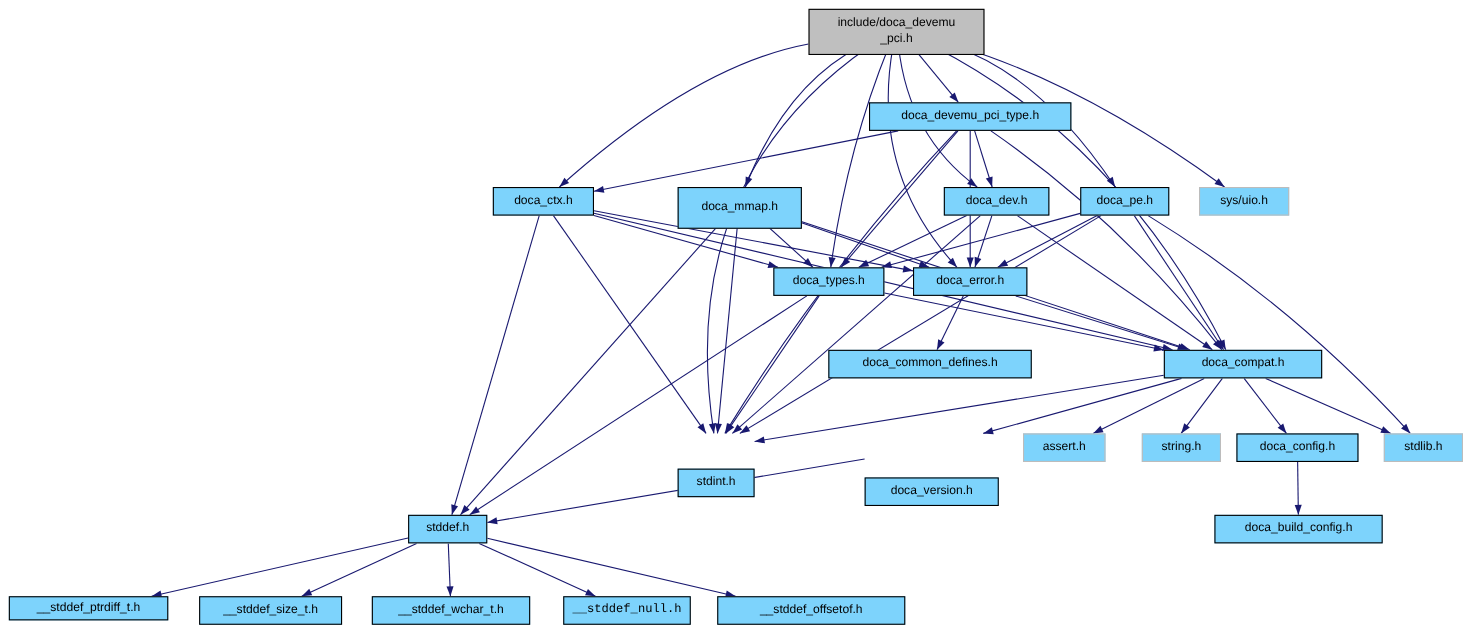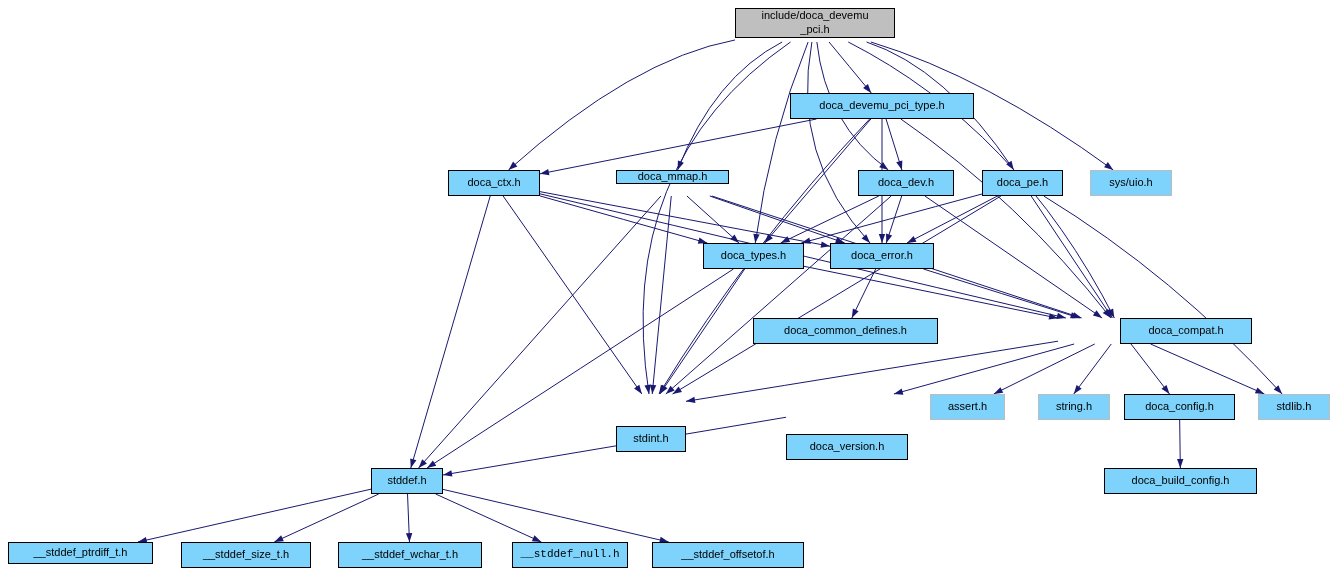--- a/index.html
+++ b/index.html
@@ -137,39 +137,39 @@
       <path d="M378.7162162162162,494 Q326.5,518 274.2837837837838,542" fill="none" stroke="#191970" stroke-width="1"></path>
       <polygon points="274.2837837837838,542 281.1249509577903,535.3337843046226 283.7977580635563,541.1489457104107" fill="#191970"></polygon>
       <path d="M407.52702702702703,494 Q408.5,518 409.47297297297297,542" fill="none" stroke="#191970" stroke-width="1"></path>
       <polygon points="409.47297297297297,542 405.9110339928547,533.1370100585686 412.3057811535219,532.8777635520551" fill="#191970"></polygon>
       <path d="M435.63513513513516,494 Q488.5,518 541.3648648648649,542" fill="none" stroke="#191970" stroke-width="1"></path>
       <polygon points="541.3648648648649,542 531.8470231960428,541.1933464391491 534.4926681158422,535.3657772239153" fill="#191970"></polygon>
       <path d="M443,489.39055118110235 Q565.75,518 668.7229729729729,542" fill="none" stroke="#191970" stroke-width="1"></path>
       <polygon points="668.7229729729729,542 659.2315342691252,543.0735880639714 660.6842522894019,536.8406425040004" fill="#191970"></polygon>
     </svg>
   <div>
-      <div class="node root" style="left: 735px; top: 8px; width: 160px; height: 30px;"><span>include/doca_devemu
+      <div class="node root" style="left: 735px; top: 8px; width: 160px; height: 42px;"><span>include/doca_devemu
 _pci.h</span></div>
       <div class="node internal" style="left: 790px; top: 93px; width: 184px; height: 26px;"><span>doca_devemu_pci_type.h</span></div>
       <div class="node internal" style="left: 448px; top: 170px; width: 92px; height: 26px;"><span>doca_ctx.h</span></div>
-      <div class="node internal" style="left: 616px; top: 170px; width: 113px; height: 14px;"><span>doca_mmap.h</span></div>
+      <div class="node internal" style="left: 616px; top: 170px; width: 113px; height: 38px;"><span>doca_mmap.h</span></div>
       <div class="node internal" style="left: 858px; top: 170px; width: 96px; height: 26px;"><span>doca_dev.h</span></div>
       <div class="node internal" style="left: 982px; top: 170px; width: 81px; height: 26px;"><span>doca_pe.h</span></div>
       <div class="node external" style="left: 1090px; top: 170px; width: 82px; height: 26px;"><span>sys/uio.h</span></div>
       <div class="node internal" style="left: 703px; top: 243px; width: 101px; height: 26px;"><span>doca_types.h</span></div>
       <div class="node internal" style="left: 830px; top: 243px; width: 104px; height: 26px;"><span>doca_error.h</span></div>
       <div class="node internal" style="left: 753px; top: 318px; width: 185px; height: 26px;"><span>doca_common_defines.h</span></div>
-      <div class="node internal" style="left: 1120px; top: 318px; width: 132px; height: 26px;"><span>doca_compat.h</span></div>
+      <div class="node internal" style="left: 1058px; top: 318px; width: 144px; height: 26px;"><span>doca_compat.h</span></div>
       <div class="node internal" style="left: 616px; top: 394px; width: 70px; height: 26px; margin-top: 32px;"><span>stdint.h</span></div>
       <div class="node internal" style="left: 786px; top: 394px; width: 122px; height: 26px; margin-top: 40px;"><span>doca_version.h</span></div>
       <div class="node external" style="left: 930px; top: 394px; width: 75px; height: 26px;"><span>assert.h</span></div>
       <div class="node external" style="left: 1028px; top: 394px; width: 72px; height: 26px; margin-left: 10px;"><span>string.h</span></div>
       <div class="node internal" style="left: 1124px; top: 394px; width: 111px; height: 26px;"><span>doca_config.h</span></div>
       <div class="node external" style="left: 1258px; top: 394px; width: 72px; height: 26px;"><span>stdlib.h</span></div>
       <div class="node internal" style="left: 371px; top: 468px; width: 72px; height: 26px; text-align: center;"><span>stddef.h</span></div>
       <div class="node internal" style="left: 1104px; top: 468px; width: 153px; height: 26px;"><span>doca_build_config.h</span></div>
       <div class="node internal" style="left: 8px; top: 542px; width: 145px; height: 22px;"><span>__stddef_ptrdiff_t.h</span></div>
       <div class="node internal" style="left: 181px; top: 542px; width: 130px; height: 26px;"><span>__stddef_size_t.h</span></div>
       <div class="node internal" style="left: 338px; top: 542px; width: 144px; height: 26px;"><span>__stddef_wchar_t.h</span></div>
       <div class="node internal" style="left: 512px; top: 542px; width: 116px; height: 26px; font-family: Liberation Mono, monospace;"><span>__stddef_null.h</span></div>
-      <div class="node internal" style="left: 652px; top: 542px; width: 152px; height: 26px;"><span>__stddef_offsetof.h</span></div>
+      <div class="node internal" style="left: 652px; top: 542px; width: 171px; height: 26px;"><span>__stddef_offsetof.h</span></div>
     </div>
 </div>
 
 </body></html>

